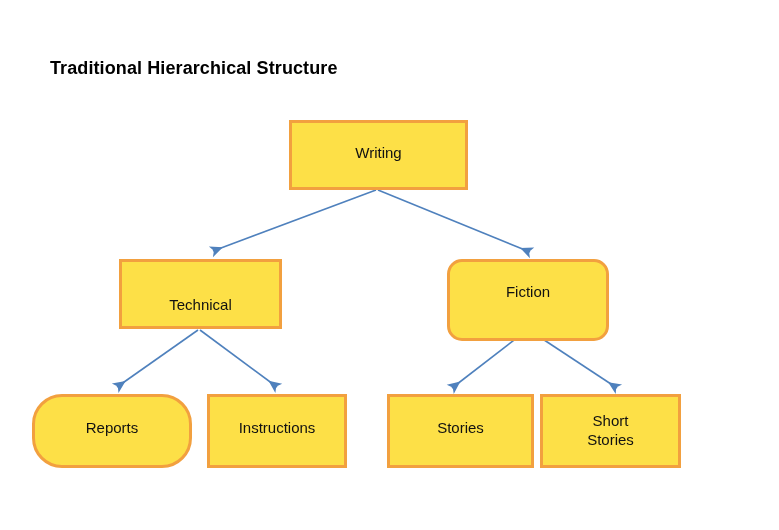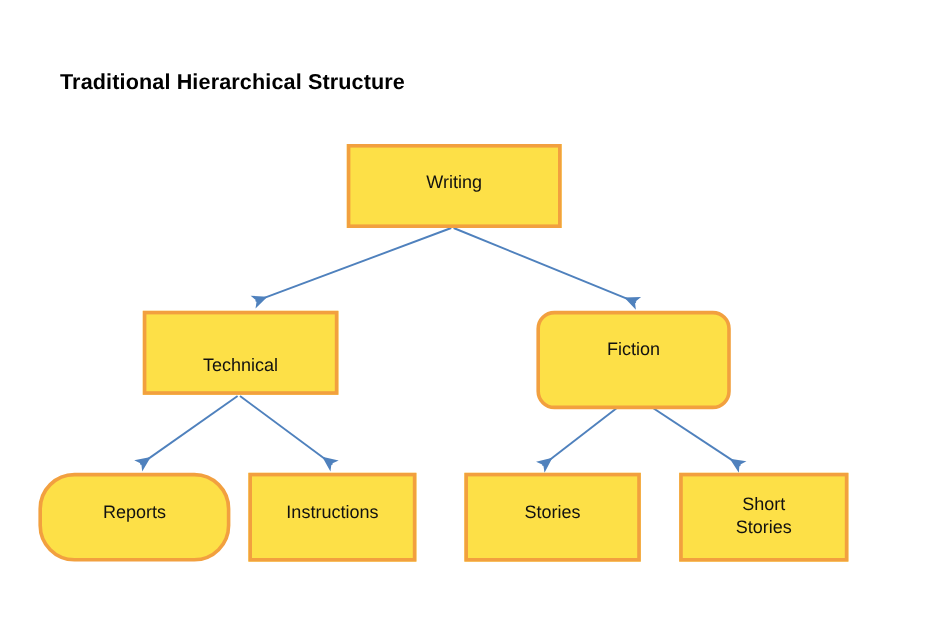--- a/index.html
+++ b/index.html
@@ -74,21 +74,21 @@
 
   #node-reports      { left: 32px;  top: 394px; width: 160px; height: 74px; border-radius: 30px; }
   #node-reports .node-label      { margin-top: 21px; }
 
   #node-instructions { left: 207px; top: 394px; width: 140px; height: 74px; }
   #node-instructions .node-label { margin-top: 21px; }
 
   #node-novels       { left: 387px; top: 394px; width: 147px; height: 74px; }
   #node-novels .node-label       { margin-top: 21px; }
 
-  #node-short-stories{ left: 566px; top: 394px; width: 141px; height: 74px; }
+  #node-short-stories{ left: 540px; top: 394px; width: 141px; height: 74px; }
   #node-short-stories .node-label{ margin-top: 14px; }
 
   .citation {
     position: absolute;
     left: 51px;
     top: 483px;
     font-size: 15px;
     color: #111111;
     white-space: nowrap;
     padding-bottom: 2px;

